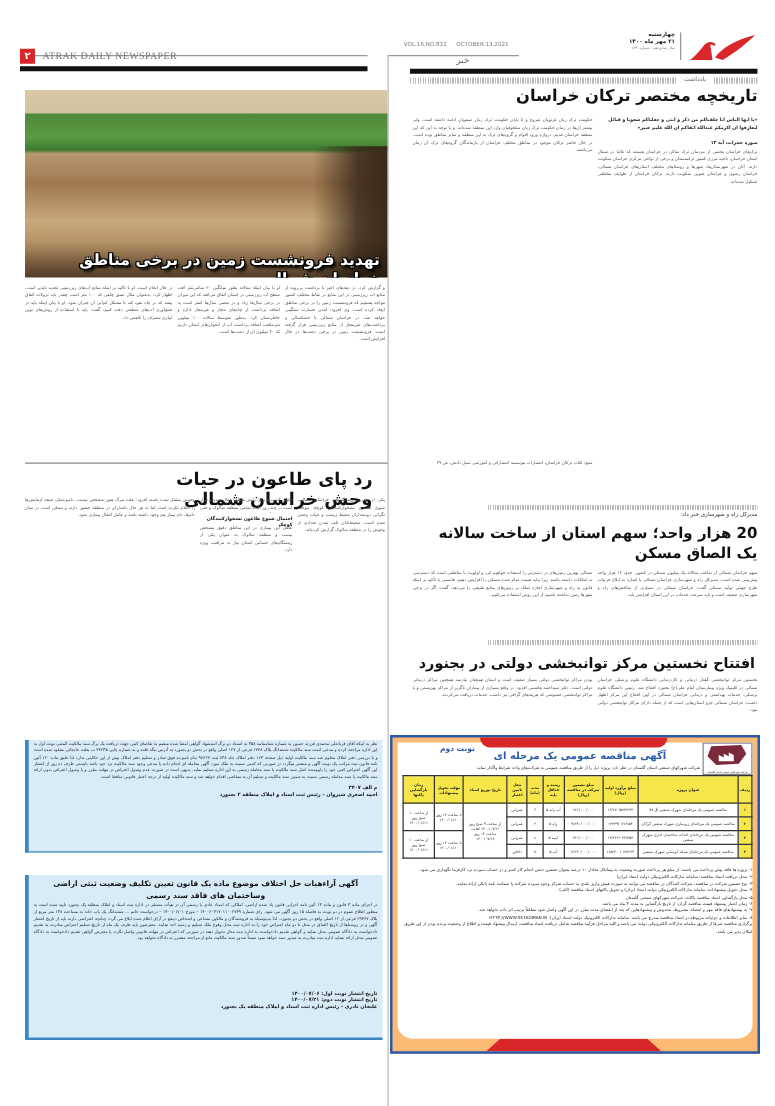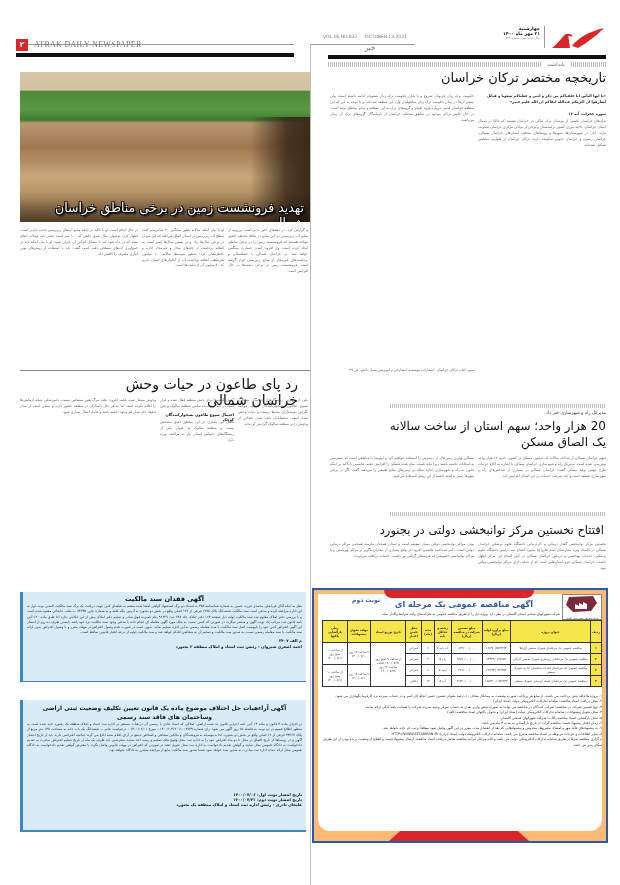--- a/index.html
+++ b/index.html
@@ -1,20 +1,20 @@
 <!DOCTYPE html>
 <html><head>
 <meta charset="utf-8">
 <style>
 *{box-sizing:border-box;margin:0;padding:0}
 body{width:620px;height:885px;background:#fff;font-family:"DejaVu Sans",sans-serif;position:relative;overflow:hidden;color:#222}
 .abs{position:absolute}
 .rtl{direction:rtl;text-align:right}
 .col-text{position:absolute;font-size:3.5px;line-height:5.9px;color:#555;direction:rtl;text-align:justify;overflow:hidden}
-.headline{font-weight:normal;color:#111;direction:rtl;text-align:right;font-family:"DejaVu Sans",sans-serif}
+.headline{font-weight:bold;color:#111;direction:rtl;text-align:right;font-family:"DejaVu Sans",sans-serif}
 .hatch{background:repeating-linear-gradient(90deg,#bbb 0 1px,#fff 1px 2px);height:6px}
 .thick{background:#111;height:4px}
 table.tender{border-collapse:collapse;width:100%;direction:rtl;font-size:3px}
 table.tender th{background:#f7e64a;border:1px solid #333;padding:1px;height:22px;font-weight:bold;color:#111}
 table.tender td{border:1px solid #333;padding:1px;height:11px;text-align:center;color:#333}
 table.tender td.num{background:#f7e64a;font-weight:bold}
 </style>
 </head>
 <body>
 
@@ -172,21 +172,20 @@
     <div>۴- محل تحویل پیشنهادات: سامانه تدارکات الکترونیکی دولت (ستاد ایران) و تحویل پاکتهای اسناد مناقصه (الف)</div>
     <div>۵- محل بازگشایی اسناد مناقصه پاکات: شرکت شهرکهای صنعتی گلستان</div>
     <div>۶- زمان اعتبار پیشنهاد قیمت مناقصه گران: از تاریخ بازگشایی به مدت ۳ ماه می باشد.</div>
     <div>۷- به پیشنهادهای فاقد مهر و امضاء، مشروط، مخدوش و پیشنهادهایی که بعد از انقضای مدت مقرر در این آگهی واصل شود مطلقاً ترتیب اثر داده نخواهد شد.</div>
     <div>۸- سایر اطلاعات و جزئیات مربوطه در اسناد مناقصه مندرج می باشد. سامانه تدارکات الکترونیک دولت (ستاد ایران): HTTP://WWW.SETADIRAN.IR</div>
     <div>برگزاری مناقصه صرفا از طریق سامانه تدارکات الکترونیکی دولت می باشد و کلیه مراحل فرآیند مناقصه شامل دریافت اسناد مناقصه، ارسال پیشنهاد قیمت و اطلاع از وضعیت برنده بودن از این طریق امکان پذیر می باشد.</div>
   </div>
 </div>
 
 <div class="abs" style="left:20px;top:592px;width:286px;height:90px;background:#d8ecf8;border-left:3px solid #3c86c4;border-bottom:1px solid #3c86c4">
-  <div style="text-align:center;font-size:6.5px;font-weight:bold;color:#111;margin-top:3px;direction:rtl">آگهی فقدان سند مالکیت</div>
   <div style="padding:1px 4px;font-size:3.4px;line-height:5.3px;color:#222;direction:rtl;text-align:justify">نظر به اینکه آقای قربانعلی محمدی فرزند حسین به شماره شناسنامه ۳۵۸ به استناد دو برگ استشهاد گواهی امضا شده منضم به تقاضای کتبی جهت دریافت یک برگ سند مالکیت المثنی نوبت اول به این اداره مراجعه کرده و مدعی است سند مالکیت ششدانگ پلاک ۱۷۷۸ فرعی از ۱۲۷ اصلی واقع در بخش دو بجنورد به آدرس بنگه قلعه و به شماره چاپی ۷۴۲۳۵ ب بعلت جابجائی مفقود شده است و با بررسی دفتر املاک معلوم شد سند مالکیت اولیه ذیل صفحه ۱۶۳ دفتر املاک جلد ۶۳۸ ثبت ۹۶۶۲۷ بنام نامبرده فوق صادر و تسلیم دفتر املاک بیش از این حکایتی ندارد لذا طبق ماده ۱۲۰ آئین نامه قانون ثبت مراتب یک نوبت آگهی و منتشر میگردد در صورتی که کسی نسبت به ملک مورد آگهی معامله ای انجام داده یا مدعی وجود سند مالکیت نزد خود باشد بایستی ظرف ده روز از انتشار این آگهی اعتراض کتبی خود را باپیوست اصل سند مالکیت یا سند معامله رسمی به این اداره تسلیم نماید. بدیهی است در صورت عدم وصول اعتراض در مهلت مقرر و یا وصول اعتراض بدون ارائه سند مالکیت یا سند معامله رسمی نسبت به صدور سند مالکیت و تسلیم آن به متقاضی اقدام خواهد شد و سند مالکیت اولیه از درجه اعتبار قانونی ساقط است.</div>
   <div style="padding:1px 4px;font-size:4px;font-weight:bold;color:#111;direction:rtl">م الف ۳۴۰۷</div>
   <div style="padding:0 4px;font-size:4px;font-weight:bold;color:#111;direction:rtl">احمد اصغری شیروان - رئیس ثبت اسناد و املاک منطقه ۲ بجنورد</div>
 </div>
 
 <div class="abs" style="left:20px;top:700px;width:286px;height:132px;background:#d8ecf8;border-left:3px solid #3c86c4;border-bottom:2px solid #3c86c4">
   <div style="text-align:center;font-size:6px;font-weight:bold;color:#111;margin-top:4px;direction:rtl">آگهی آراءهیات حل اختلاف موضوع ماده یک قانون تعیین تکلیف وضعیت ثبتی اراضی</div>
   <div style="text-align:center;font-size:6px;font-weight:bold;color:#111;margin-top:2px;direction:rtl">وساختمان های فاقد سند رسمی</div>
   <div style="padding:2px 4px;font-size:3.4px;line-height:5.3px;color:#222;direction:rtl;text-align:justify;height:72px;overflow:hidden">در اجرای ماده ۳ قانون و ماده ۱۳ آئین نامه اجرایی قانون یاد شده اراضی، املاکی که اسناد عادی یا رسمی آن در هیأت مستقر در اداره ثبت اسناد و املاک منطقه یک بجنورد تایید شده است به منظور اطلاع عموم در دو نوبت به فاصله ۱۵ روز آگهی می شود. رای شماره ۱۴۰۰۶۰۳۱۷۰۱۱۰۰۲۷۴۹ – مورخ ۱۴۰۰/۰۶/۰۱ – درخواست خانم ... ششدانگ یک باب خانه به مساحت ۱۳۸ متر مربع از پلاک ۲۹۴۶۷ فرعی از ۱۲ اصلی واقع در بخش دو بجنورد. لذا بدینوسیله به فروشندگان و مالکین مشاعی و اشخاص ذینفع در آرای اعلام شده ابلاغ می گردد چنانچه اعتراضی دارند باید از تاریخ انتشار آگهی و در روستاها از تاریخ الصاق در محل تا دو ماه اعتراض خود را به اداره ثبت محل وقوع ملک تسلیم و رسید اخذ نمایند. معترضین باید ظرف یک ماه از تاریخ تسلیم اعتراض مبادرت به تقدیم دادخواست به دادگاه عمومی محل نمایند و گواهی تقدیم دادخواست به اداره ثبت محل تحویل دهند در صورتی که اعتراض در مهلت قانونی واصل نگردد یا معترض گواهی تقدیم دادخواست به دادگاه عمومی محل ارائه ننماید اداره ثبت مبادرت به صدور سند خواهد نمود ضمناً صدور سند مالکیت مانع از مراجعه متضرر به دادگاه نخواهد بود.</div>
   <div style="padding:0 4px;direction:rtl;font-size:4px;font-weight:bold;color:#111">

